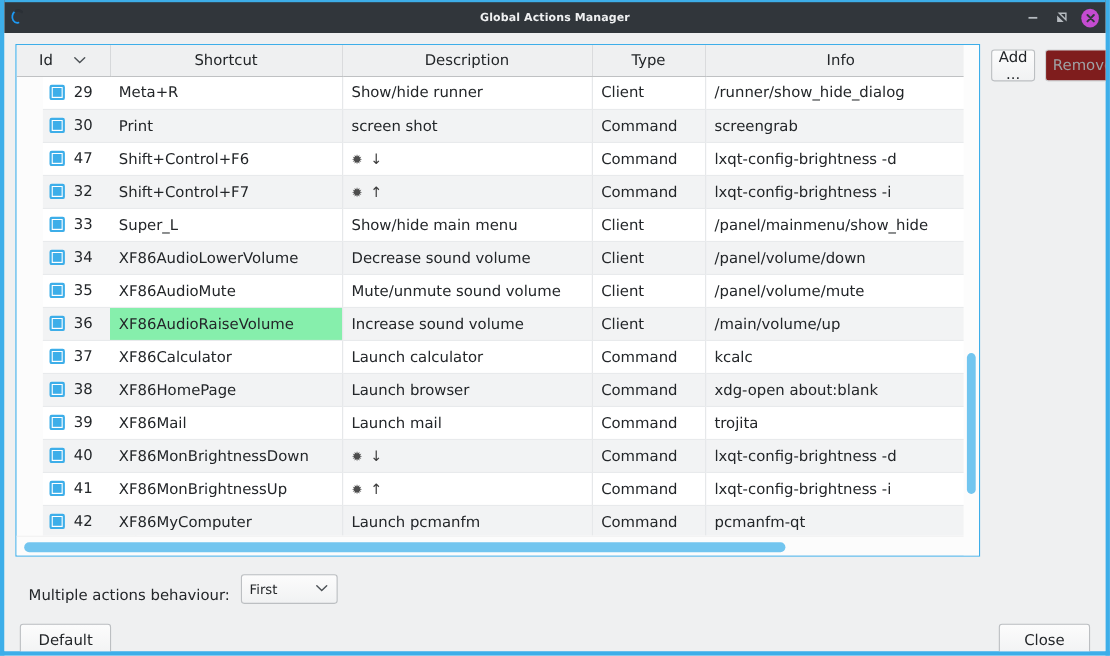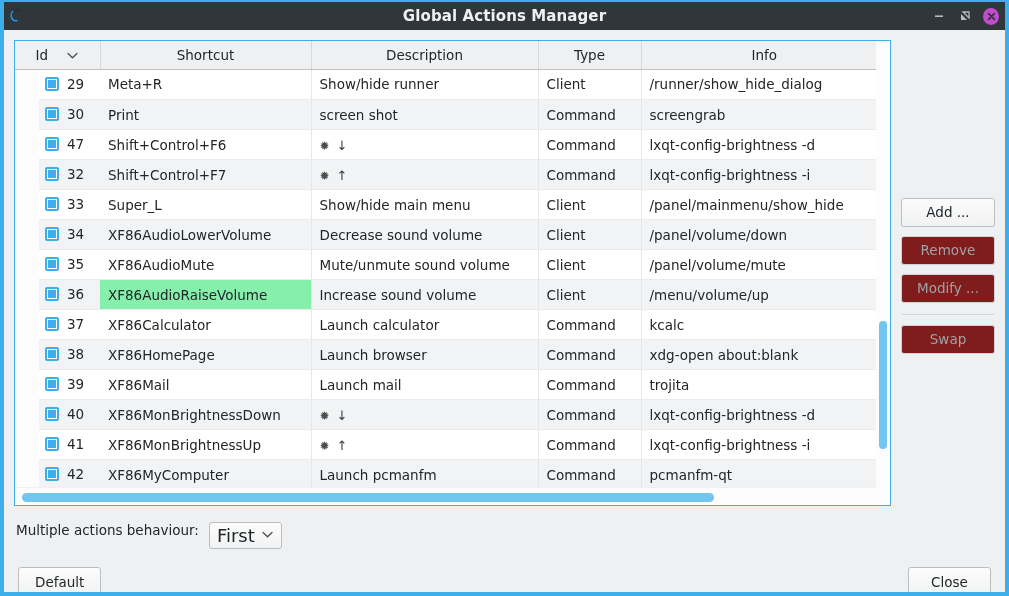--- a/index.html
+++ b/index.html
@@ -29,21 +29,21 @@
   #titlebar .app-icon {
     width: 26px; height: 26px;
     margin-left: 3px;
     display: flex; align-items: center; justify-content: center;
   }
   #titlebar .title {
     position: absolute;
     left: 0; right: 0;
     text-align: center;
     color: #eff0f1;
-    font-size: 15px;
+    font-size: 10px;
     font-weight: bold;
     letter-spacing: 0.1px;
     pointer-events: none;
   }
   #titlebar .win-btns {
     margin-left: auto;
     display: flex;
     align-items: center;
     gap: 10px;
     padding-right: 10px;
@@ -188,23 +188,21 @@
     background: #72c5ef;
     border-radius: 4.5px;
   }
 
   
   #sidebtns {
     width: 94px;
     margin-left: 10px;
     padding-top: 5px;
     display: flex;
-    flex-direction: column;
     gap: 9px;
-    justify-content: center;
   }
   .sbtn {
     height: 29px;
     border: 1px solid #bcbfc2;
     border-radius: 3px;
     background: linear-gradient(#fcfcfc, #f1f2f3);
     font-size: 13.5px;
     color: #232629;
     font-family: inherit;
     cursor: pointer;
@@ -218,35 +216,35 @@
   }
   .sbtn-sep {
     height: 1px;
     background: #d4d6d8;
     margin: 2px 1px 1px 1px;
   }
 
   
   #behaviour-row {
     display: flex;
-    align-items: flex-start;
+    align-items: flex-end;
     gap: 10px;
-    padding: 16px 0 0 12px;
+    padding: 16px 0 0 22px;
     font-size: 13.5px;
     color: #232629;
   }
   .combo {
-    width: 73px; height: 27px;
+    width: 88px; height: 27px;
     border: 1px solid #bcbfc2;
     border-radius: 3px;
     background: linear-gradient(#fcfcfc, #f1f2f3);
     display: flex;
     align-items: center;
     padding: 0 7px;
-    font-size: 18px;
+    font-size: 12px;
     color: #232629;
     cursor: pointer;
   }
   .combo .cval { flex: 1; }
   .combo .carat { color: #4d5256; font-size: 11px; }
 
   #bottom-row {
     display: flex;
     align-items: center;
     padding: 18px 14px 0 14px;
@@ -412,21 +410,21 @@
               <tr class="even">
                 <td class="col-id">
                   <span class="chk">
                     <i></i>
                   </span>
                   <span>36</span>
                 </td>
                 <td class="col-short cell-selected">XF86AudioRaiseVolume</td>
                 <td class="col-desc">Increase sound volume</td>
                 <td class="col-type">Client</td>
-                <td class="col-info">/menu/volume/up</td>
+                <td class="col-info">/main/volume/up</td>
               </tr>
               <tr class="odd">
                 <td class="col-id">
                   <span class="chk">
                     <i></i>
                   </span>
                   <span>37</span>
                 </td>
                 <td class="col-short">XF86Calculator</td>
                 <td class="col-desc">Launch calculator</td>

